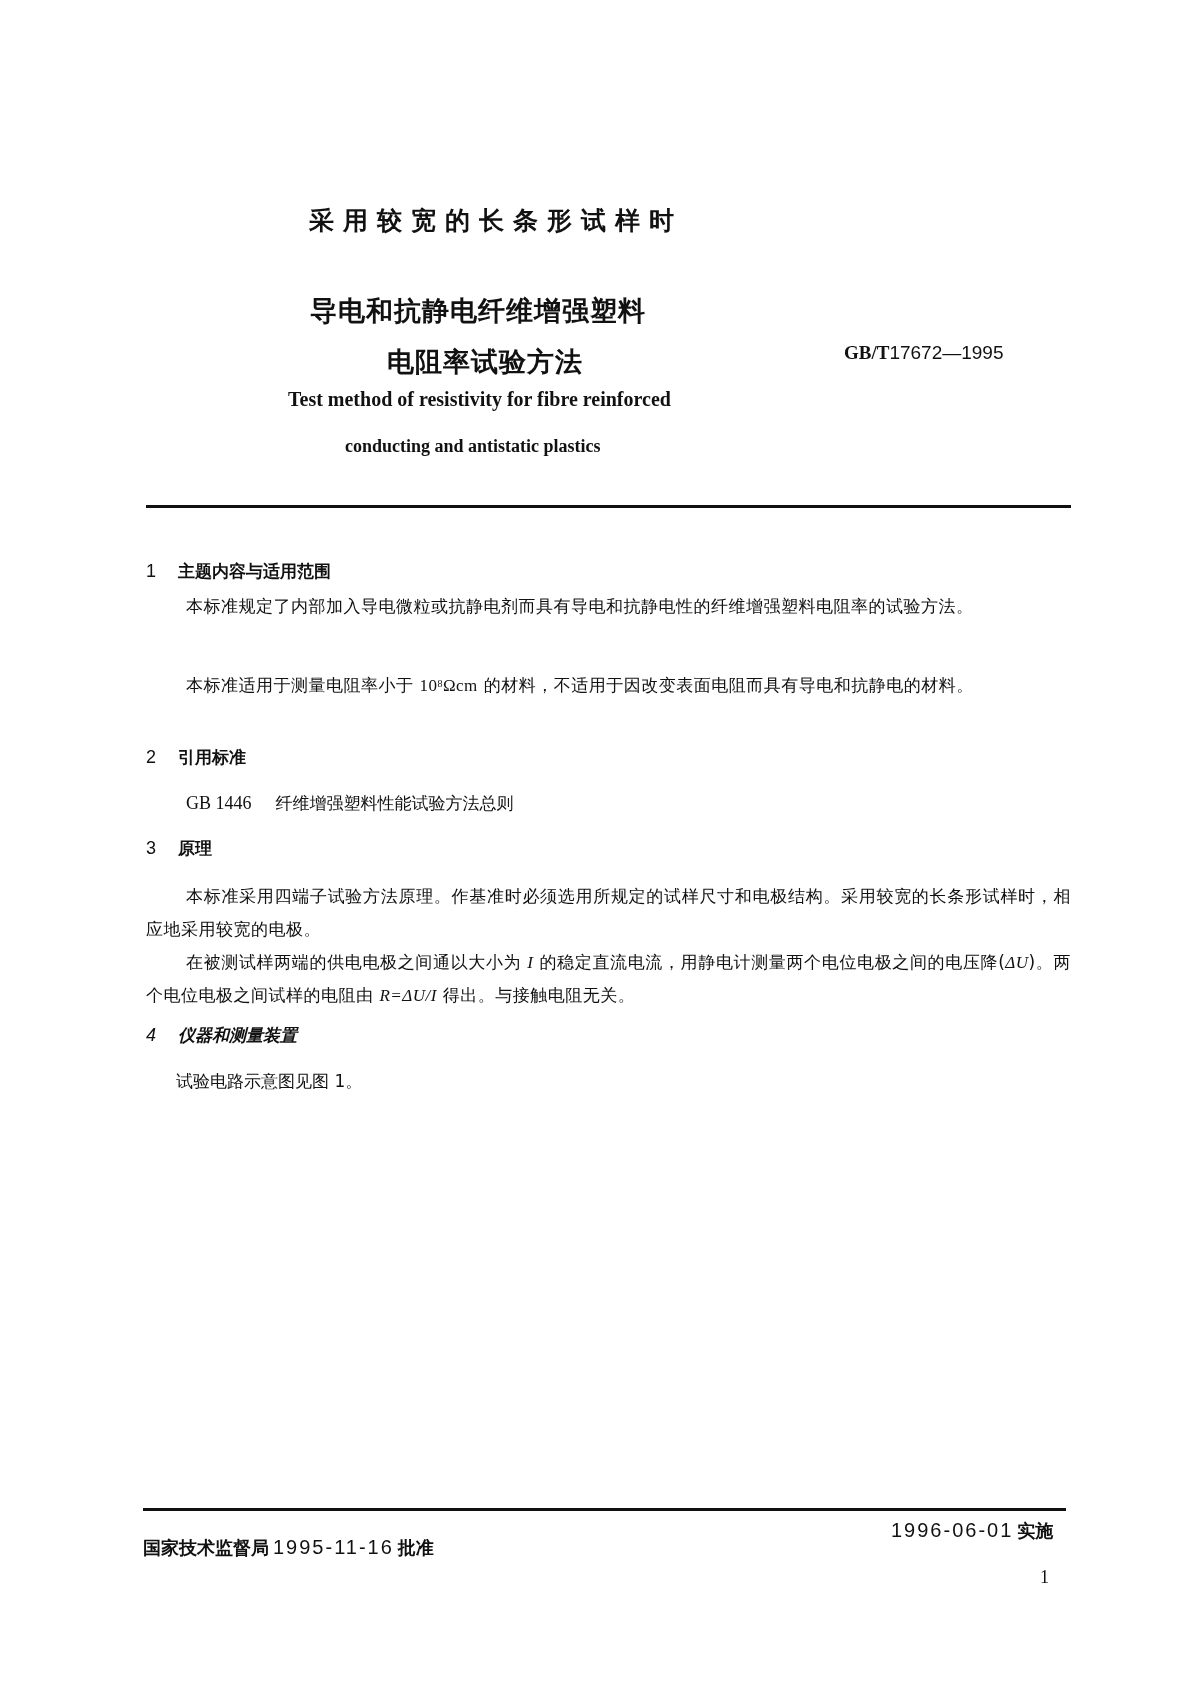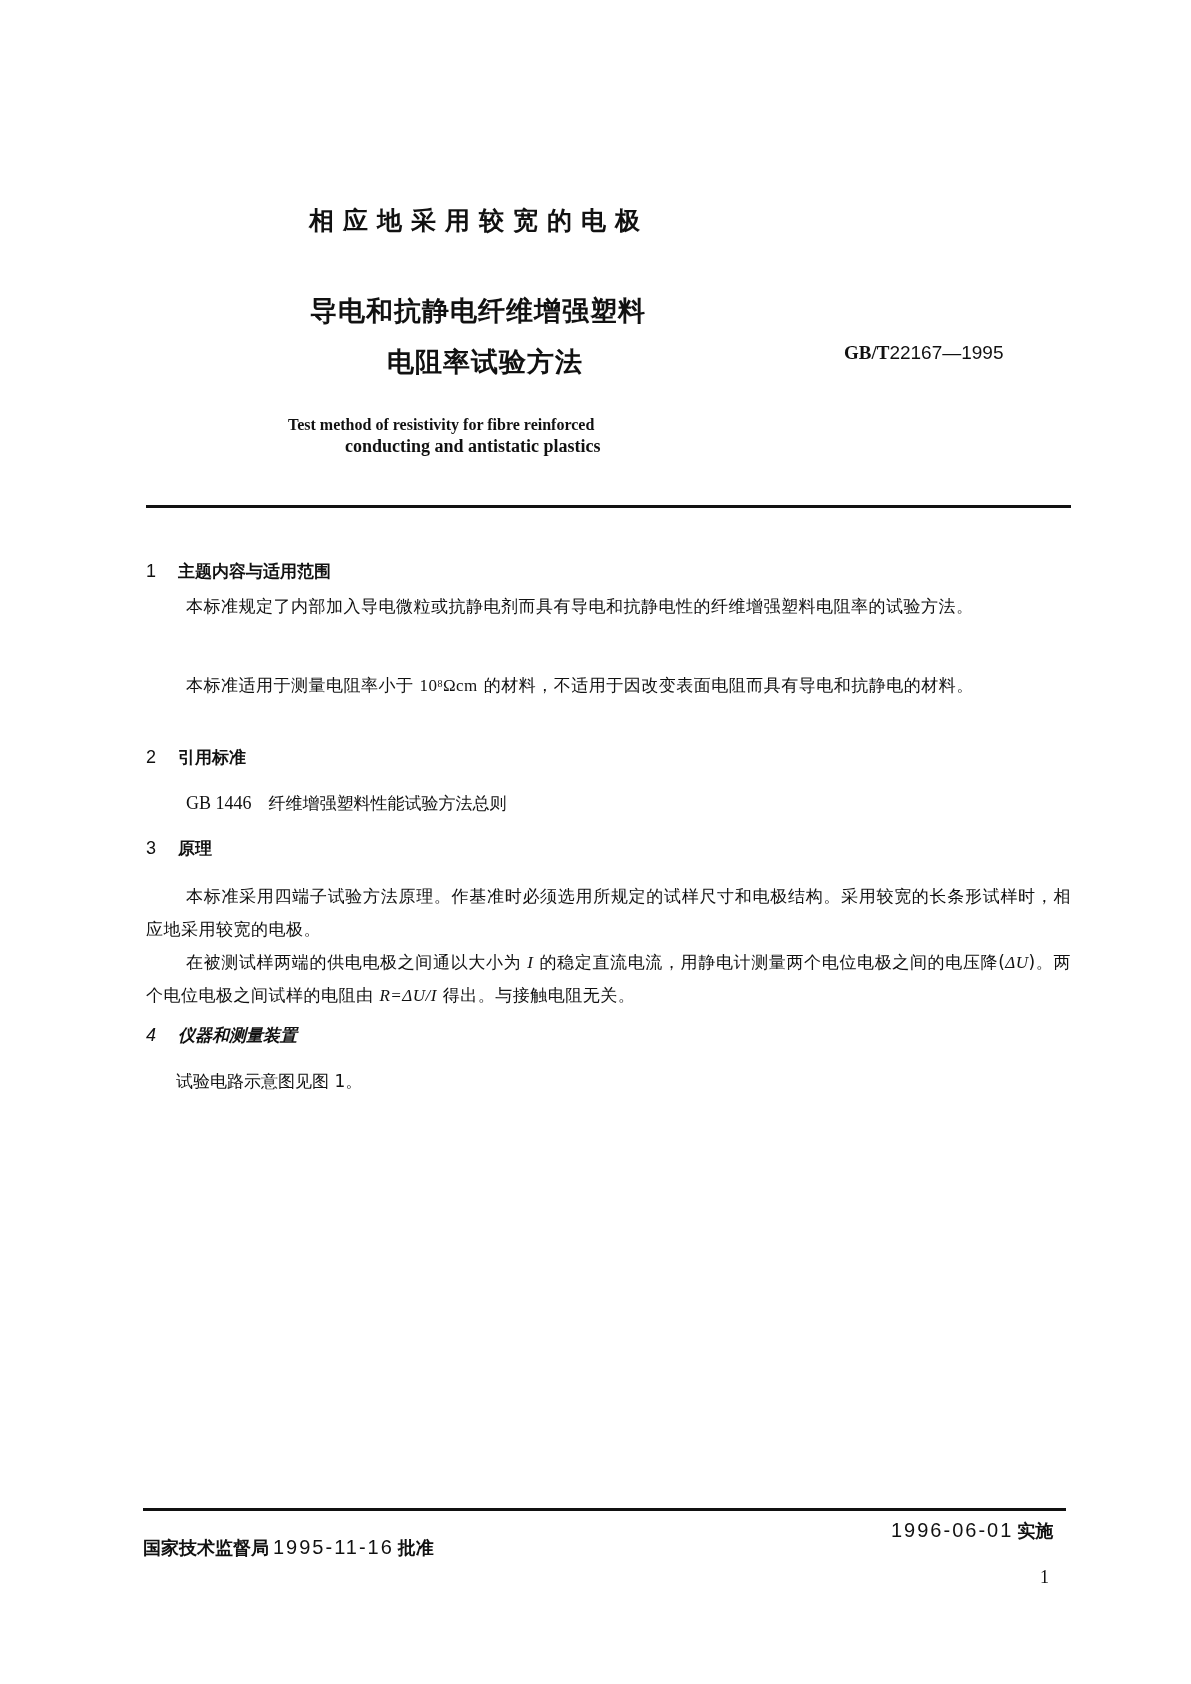--- a/index.html
+++ b/index.html
@@ -4,66 +4,66 @@
 <style>
   html, body { margin:0; padding:0; background:#ffffff; }
   body { width:1191px; height:1684px; position:relative; overflow:hidden; color:#111; font-family:"DejaVu Sans", sans-serif; }
   .abs { position:absolute; }
   .national-title { left:309px; top:204px; font-size:25px; font-weight:bold; letter-spacing:9px; white-space:nowrap; }
   .cn-title-1 { left:310px; top:293px; font-size:27px; font-weight:bold; white-space:nowrap; letter-spacing:1px; }
   .cn-title-2 { left:387px; top:344px; font-size:27px; font-weight:bold; white-space:nowrap; letter-spacing:1px; }
   .std-code { left:844px; top:342px; font-size:19px; white-space:nowrap; font-family:"Liberation Serif", serif; }
   .std-code .prefix { font-weight:bold; margin-right:0; }
   .std-code .num { font-family:"Liberation Sans", sans-serif; }
-  .en-title-1 { left:288px; top:416px; font-size:16px; font-weight:bold; font-family:"Liberation Serif", serif; white-space:nowrap; }
+  .en-title-1 { left:288px; top:388px; font-size:20px; font-weight:bold; font-family:"Liberation Serif", serif; white-space:nowrap; }
   .en-title-2 { left:345px; top:436px; font-size:18px; font-weight:bold; font-family:"Liberation Serif", serif; white-space:nowrap; }
   .rule-top { left:146px; top:505px; width:925px; height:3px; background:#111; }
   .rule-bottom { left:143px; top:1508px; width:923px; height:3px; background:#111; }
   .sec-head { font-size:17px; font-weight:bold; white-space:nowrap; }
   .sec-head .num { font-family:"Liberation Sans", sans-serif; font-weight:normal; display:inline-block; width:32px; font-size:18px; }
   .para { left:146px; width:925px; font-size:17px; line-height:33px; text-indent:40px; letter-spacing:0.5px; text-align:justify; }
   .para-noind { font-size:17px; white-space:nowrap; }
   .serif { font-family:"Liberation Serif", serif; }
   .ital { font-style:italic; font-family:"Liberation Serif", serif; }
   sup { font-size:10px; vertical-align:top; position:relative; top:-2px; }
   .footer-left { left:143px; top:1519px; font-size:18px; font-weight:bold; white-space:nowrap;margin-top:17px; }
   .footer-left .date, .footer-right .date { font-family:"Liberation Sans", sans-serif; font-weight:normal; font-size:20px; letter-spacing:2px; margin:0 4px; }
   .footer-right { left:887px; top:1519px; font-size:18px; font-weight:bold; white-space:nowrap; }
   .page-num { left:1040px; top:1567px; font-size:18px; font-family:"Liberation Serif", serif; }
 </style>
 </head>
 <body>
 
-<div class="abs national-title">相应地采用较宽的电极</div>
+<div class="abs national-title">采用较宽的长条形试样时</div>
 
 <div class="abs cn-title-1">导电和抗静电纤维增强塑料</div>
 <div class="abs cn-title-2">电阻率试验方法</div>
 
 <div class="abs std-code">
-  <span class="prefix">GB/T</span><span class="num">22167—1995</span>
+  <span class="prefix">GB/T</span><span class="num">17672—1995</span>
 </div>
 
 <div class="abs en-title-1">Test method of resistivity for fibre reinforced</div>
 <div class="abs en-title-2">conducting and antistatic plastics</div>
 
 <div class="abs rule-top"></div>
 
 <div class="abs sec-head" style="left:146px; top:560px;">
   <span class="num">1</span><span>主题内容与适用范围</span>
 </div>
 <div class="abs para" style="top:590px;">本标准规定了内部加入导电微粒或抗静电剂而具有导电和抗静电性的纤维增强塑料电阻率的试验方法。</div>
 <div class="abs para" style="top:669px;">
   <span>本标准适用于测量电阻率小于 </span><span class="serif">10</span><sup class="serif">8</sup><span class="serif">Ωcm</span><span> 的材料，不适用于因改变表面电阻而具有导电和抗静电的材料。</span>
 </div>
 
 <div class="abs sec-head" style="left:146px; top:746px;">
   <span class="num">2</span><span>引用标准</span>
 </div>
 <div class="abs para-noind" style="left:186px; top:792px;">
-  <span class="serif" style="font-size:18px; margin-right:17px;text-align:center;">GB 1446</span><span>纤维增强塑料性能试验方法总则</span>
+  <span class="serif" style="font-size:18px; margin-right:24px;text-align:center;">GB 1446</span><span>纤维增强塑料性能试验方法总则</span>
 </div>
 
 <div class="abs sec-head" style="left:146px; top:837px;">
   <span class="num">3</span><span>原理</span>
 </div>
 <div class="abs para" style="top:880px;">本标准采用四端子试验方法原理。作基准时必须选用所规定的试样尺寸和电极结构。采用较宽的长条形试样时，相应地采用较宽的电极。</div>
 <div class="abs para" style="top:946px;">
   <span>在被测试样两端的供电电极之间通以大小为 </span><span class="ital">I</span><span> 的稳定直流电流，用静电计测量两个电位电极之间的电压降(</span><span class="ital">ΔU</span><span>)。两个电位电极之间试样的电阻由 </span><span class="ital">R=ΔU/I</span><span> 得出。与接触电阻无关。</span>
 </div>
 

